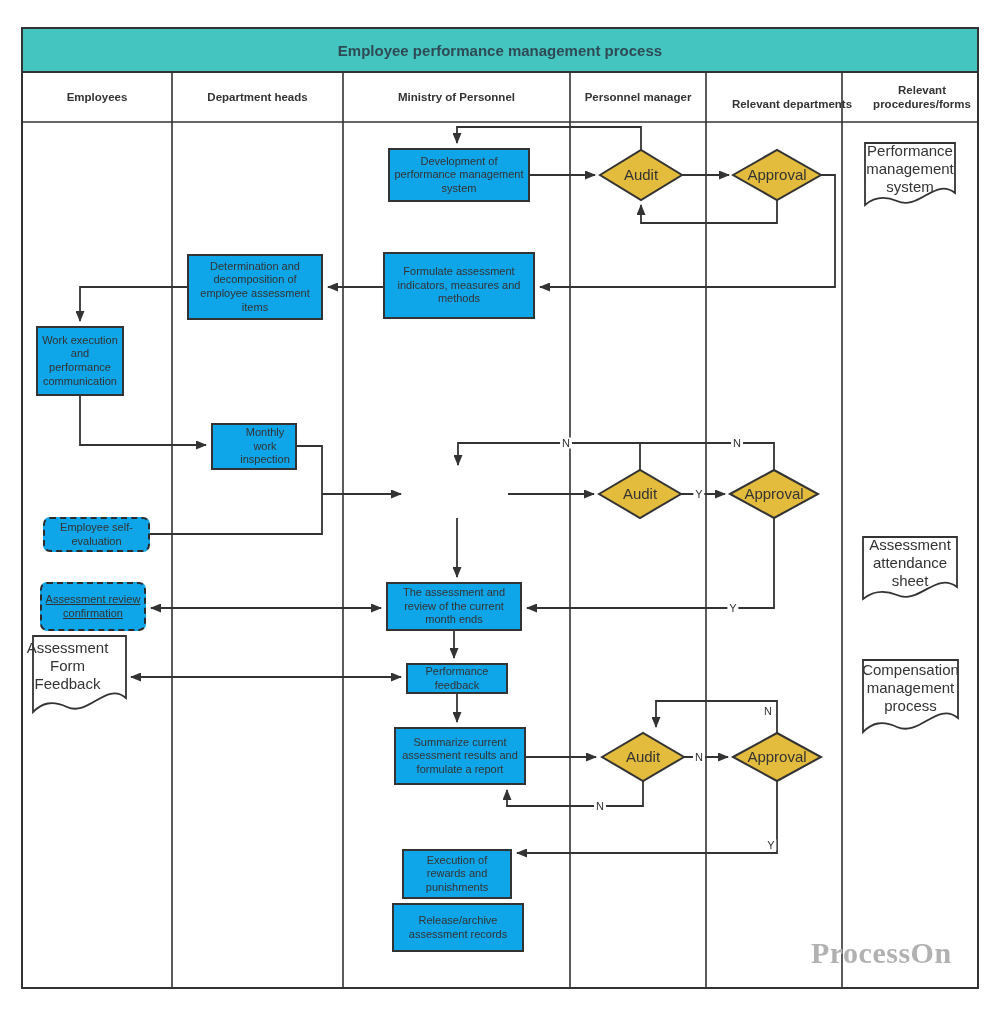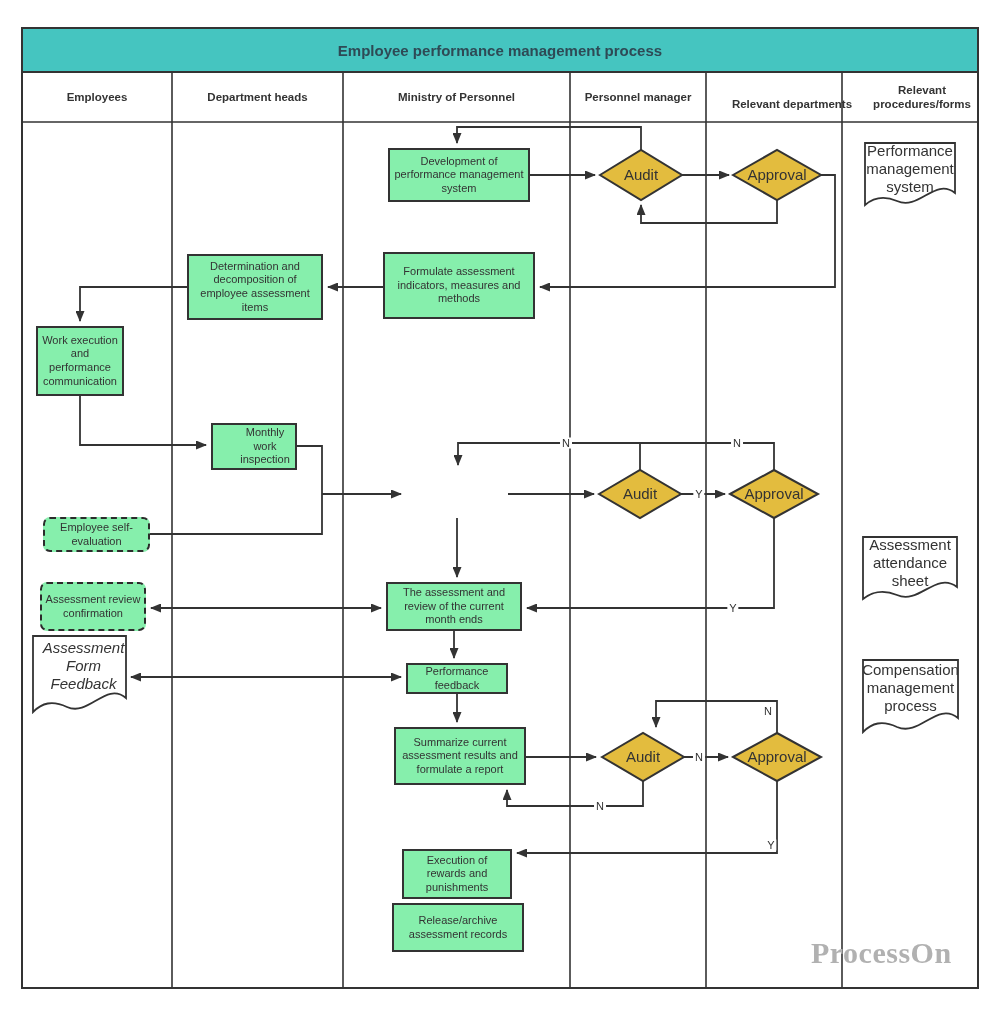--- a/index.html
+++ b/index.html
@@ -6,21 +6,21 @@
   .canvas{position:relative;width:1000px;height:1016px;background:#ffffff;overflow:hidden;
           font-family:"Liberation Sans",sans-serif;}
   .layer{position:absolute;left:0;top:0;}
   .title-text{position:absolute;left:22px;top:28px;width:956px;height:44px;
     display:flex;align-items:center;justify-content:center;
     font-size:15px;font-weight:bold;color:#2e4a55;}
   .lane-label{position:absolute;display:flex;align-items:center;justify-content:center;
     text-align:center;font-size:11.5px;font-weight:bold;color:#333;line-height:1.25;}
   .node{position:absolute;box-sizing:border-box;display:flex;align-items:center;justify-content:center;
     text-align:center;font-size:11px;line-height:1.24;color:#333;
-    background:#86efac;border:2px solid #333;padding:1px 2px;}
+    background:#0ea5e9;border:2px solid #333;padding:1px 2px;}
   .node.dashed{border:2px dashed #2b2b2b;border-radius:7px;}
   .shape-label{position:absolute;box-sizing:border-box;display:flex;align-items:center;justify-content:center;
     text-align:center;font-size:15px;line-height:1.22;color:#333;background:transparent;border:none;}
   .edge-label{position:absolute;transform:translate(-50%,-50%);background:#fff;
     font-size:11px;color:#333;padding:0 2px;line-height:1;}
   .watermark{position:absolute;left:811px;top:936px;font-family:"Liberation Serif",serif;
     font-weight:bold;font-size:30px;color:#b1b1b1;letter-spacing:0.5px;}
 </style>
 </head>
 <body>
@@ -102,38 +102,38 @@
   <div class="lane-label" style="left:570px;top:72px;width:136px;height:50px;">Personnel manager</div>
   <div class="lane-label" style="left:706px;top:72px;width:136px;height:64px;padding:0 18px;">Relevant departments</div>
   <div class="lane-label" style="left:842px;top:72px;width:136px;height:50px;padding:0 12px;">Relevant procedures/forms</div>
 
   <div class="node" style="left:388px;top:148px;width:142px;height:54px;">Development of performance management system</div>
   <div class="node" style="left:383px;top:252px;width:152px;height:67px;">Formulate assessment indicators, measures and methods</div>
   <div class="node" style="left:187px;top:254px;width:136px;height:66px;">Determination and decomposition of employee assessment items</div>
   <div class="node" style="left:36px;top:326px;width:88px;height:70px;">Work execution and performance communication</div>
   <div class="node" style="left:211px;top:423px;width:86px;height:47px;padding-left:24px;">Monthly work inspection</div>
   <div class="node dashed" style="left:43px;top:517px;width:107px;height:35px;">Employee self-evaluation</div>
-  <div class="node dashed" style="left:40px;top:582px;width:106px;height:49px;">Assessment review confirmation</div>
+  <div class="node dashed" style="left:40px;top:582px;width:106px;height:49px;text-decoration:underline;">Assessment review confirmation</div>
   <div class="node" style="left:386px;top:582px;width:136px;height:49px;">The assessment and review of the current month ends</div>
   <div class="node" style="left:406px;top:663px;width:102px;height:31px;">Performance feedback</div>
   <div class="node" style="left:394px;top:727px;width:132px;height:58px;">Summarize current assessment results and formulate a report</div>
   <div class="node" style="left:402px;top:830px;width:110px;height:50px;margin-top:19px;">Execution of rewards and punishments</div>
   <div class="node" style="left:392px;top:903px;width:132px;height:49px;">Release/archive assessment records</div>
 
   <div class="shape-label" style="left:601px;top:163px;width:80px;height:24px;">Audit</div>
   <div class="shape-label" style="left:734px;top:163px;width:86px;height:24px;">Approval</div>
   <div class="shape-label" style="left:600px;top:482px;width:80px;height:24px;">Audit</div>
   <div class="shape-label" style="left:731px;top:482px;width:86px;height:24px;">Approval</div>
   <div class="shape-label" style="left:603px;top:745px;width:80px;height:24px;">Audit</div>
   <div class="shape-label" style="left:734px;top:745px;width:86px;height:24px;">Approval</div>
 
   <div class="shape-label" style="left:868px;top:148px;width:84px;height:42px;">Performance management system</div>
   <div class="shape-label" style="left:866px;top:542px;width:88px;height:42px;">Assessment attendance sheet</div>
   <div class="shape-label" style="left:866px;top:666px;width:89px;height:44px;">Compensation management process</div>
-  <div class="shape-label" style="left:40px;top:648px;width:87px;height:36px;font-style:italic;">Assessment Form Feedback</div>
+  <div class="shape-label" style="left:24px;top:648px;width:87px;height:36px;">Assessment Form Feedback</div>
 
   <span class="edge-label" style="left:566px;top:443px;">N</span>
   <span class="edge-label" style="left:737px;top:443px;">N</span>
   <span class="edge-label" style="left:699px;top:494px;">Y</span>
   <span class="edge-label" style="left:733px;top:608px;">Y</span>
   <span class="edge-label" style="left:699px;top:757px;">N</span>
   <span class="edge-label" style="left:768px;top:711px;">N</span>
   <span class="edge-label" style="left:600px;top:806px;">N</span>
   <span class="edge-label" style="left:771px;top:845px;">Y</span>
 

